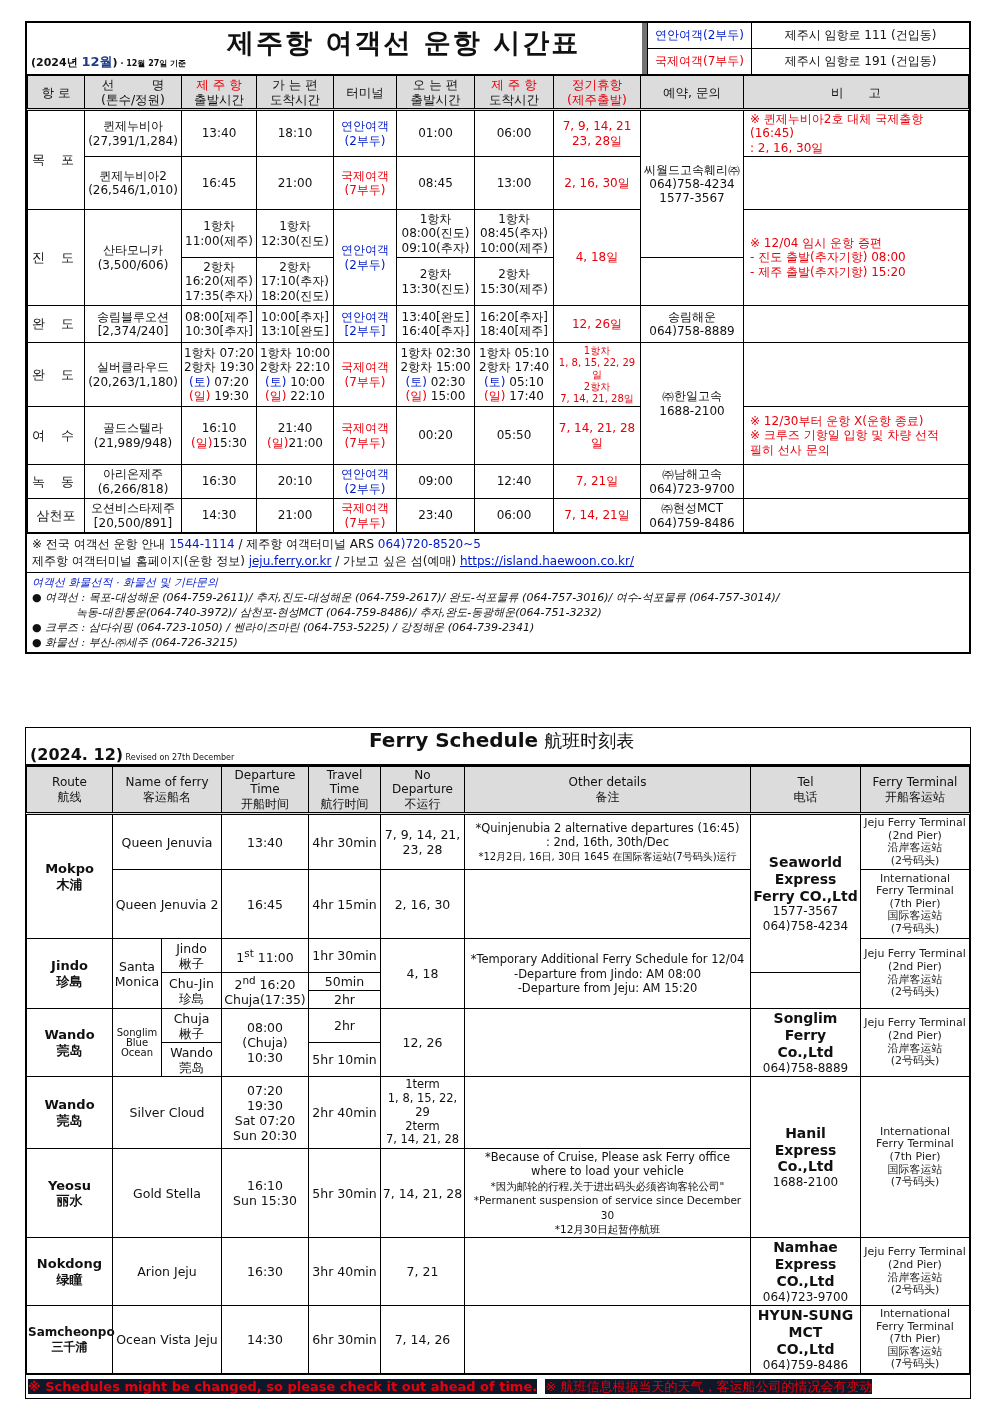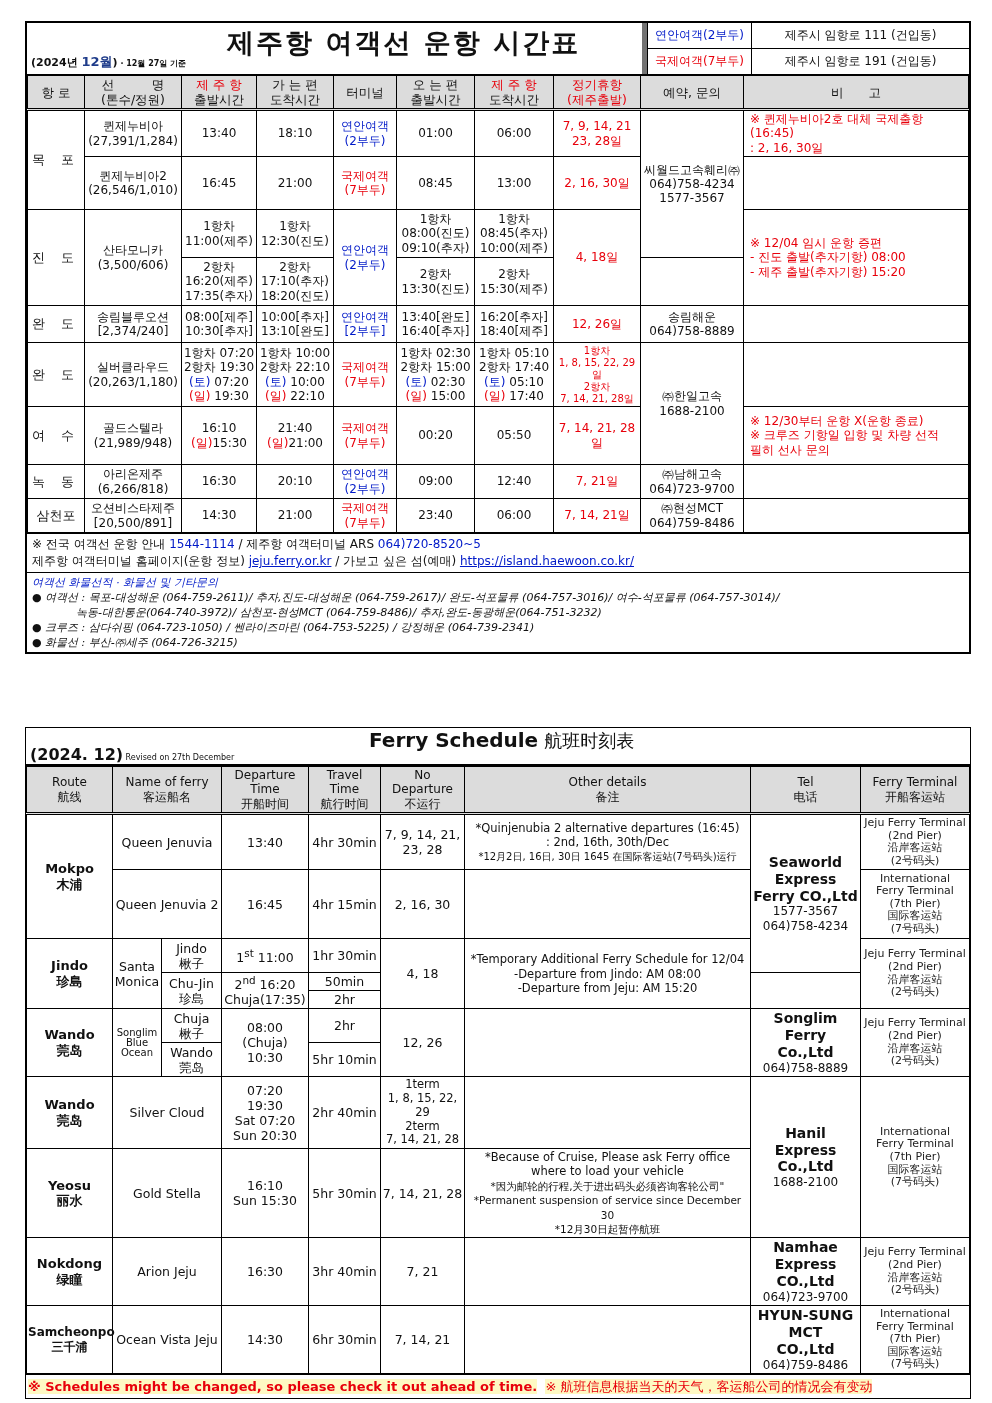--- a/index.html
+++ b/index.html
@@ -46,21 +46,21 @@
   #en-date .sub { font-size: 8px; font-weight: normal; }
   #en-main { width: 100%; }
   #en-main td { border: 1px solid #000; font-size: 12.5px; line-height: 1.2; padding: 1px; }
   #en-main .hd td { background: #dcdcdc; height: 42px; font-size: 12px; border-bottom: 3px double #000; }
   #en-main td.rt { font-weight: bold; font-size: 13px; }
   #en-main td.term { font-size: 11px; line-height: 1.15; color: #222; }
   #en-main td.tel { font-size: 12px; }
   #en-main td.tel b { font-size: 14px; }
   #en-main td.note { font-size: 11.5px; line-height: 1.25; }
   #en-foot { border-top: 1px solid #000; height: 24px; padding: 3px 2px; font-size: 13px; }
-  #en-foot span { background: #fef9c3; color: #e8000b; font-weight: bold; text-align: center; }
+  #en-foot span { background: #0f172a; color: #e8000b; font-weight: bold; text-align: center; }
   #en-foot span.cn { font-weight: normal; }
 </style>
 </head>
 <body>
 
 <div id="ko">
   <div id="ko-top">
     <div id="ko-date">
       <span>(2024년 </span><span class="m">12월</span><span>)</span><span class="sub"> · 12월 27일 기준</span>
     </div>
@@ -345,21 +345,21 @@
       <td class="note"></td>
       <td class="tel"><b>Namhae Express</b><br><b>CO.,Ltd</b><br><span>064)723-9700</span></td>
       <td class="term"><span>Jeju Ferry Terminal</span><br><span>(2nd Pier)</span><br><span>沿岸客运站</span><br><span>(2号码头)</span></td>
     </tr>
 
     <tr style="height:67px">
       <td class="rt" style="font-size:12px"><span>Samcheonpo</span><br><span>三千浦</span></td>
       <td colspan="2">Ocean Vista Jeju</td>
       <td>14:30</td>
       <td>6hr 30min</td>
-      <td>7, 14, 21</td>
+      <td>7, 14, 26</td>
       <td class="note"></td>
       <td class="tel"><b>HYUN-SUNG MCT</b><br><b>CO.,Ltd</b><br><span>064)759-8486</span></td>
       <td class="term"><span>International</span><br><span>Ferry Terminal</span><br><span>(7th Pier)</span><br><span>国际客运站</span><br><span>(7号码头)</span></td>
     </tr>
   </tbody>
     </table>
   <div id="en-foot">
     <span>※ Schedules might be changed, so please check it out ahead of time.</span>&nbsp;&nbsp;<span class="cn">※ 航班信息根据当天的天气，客运船公司的情况会有变动</span>
   </div>
 </div>

